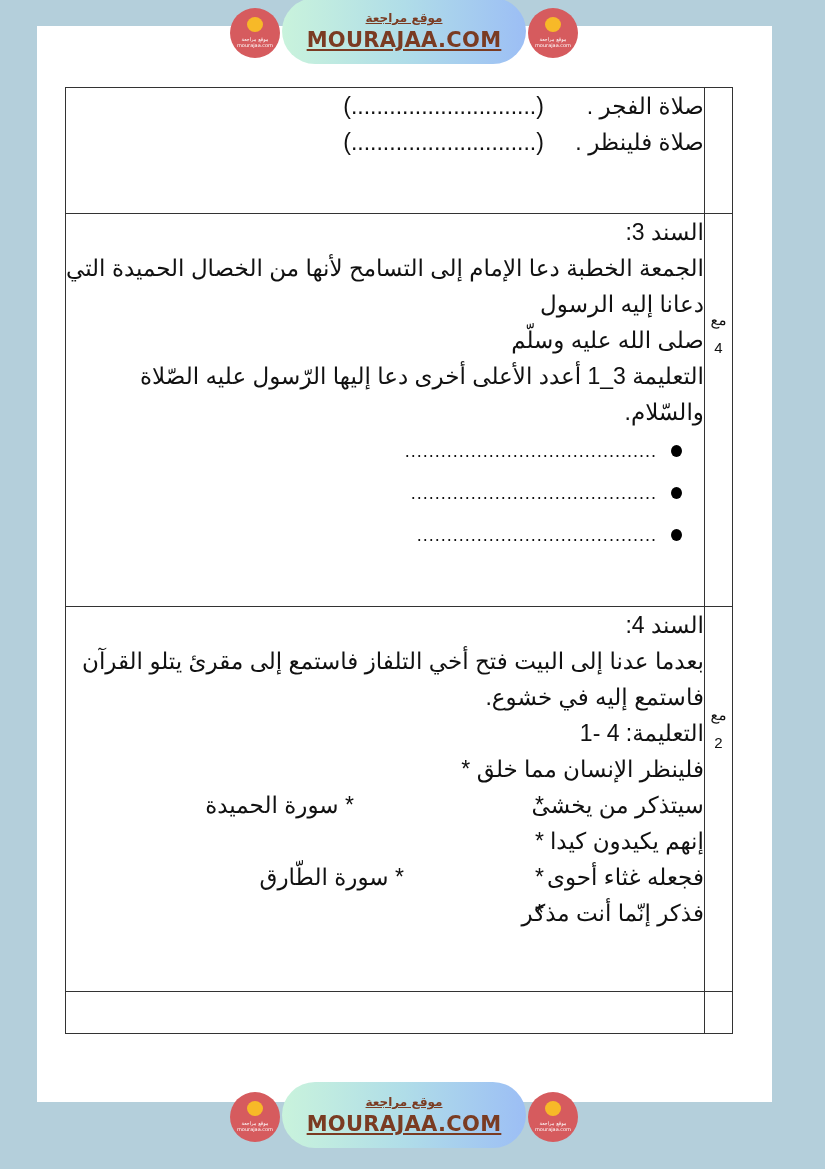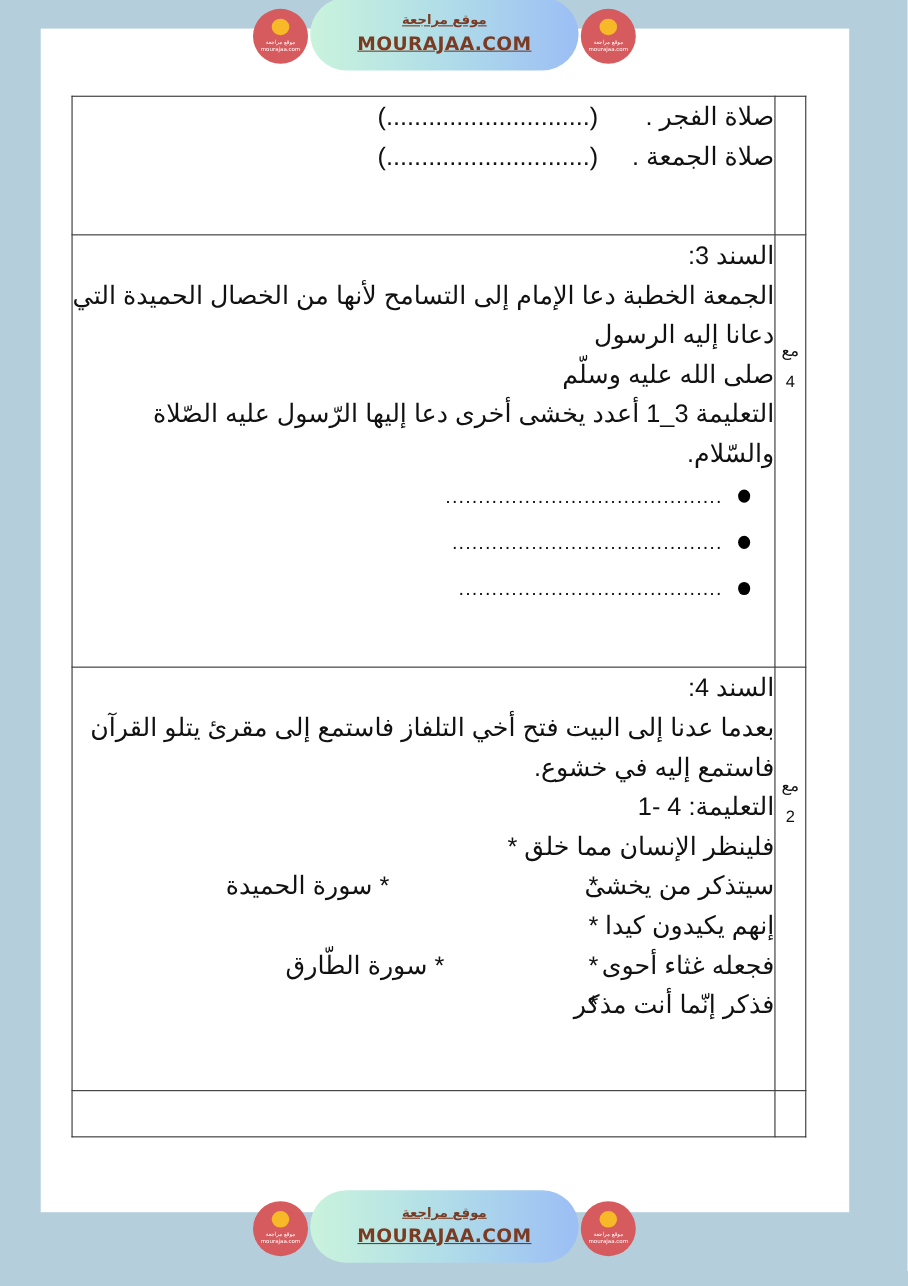--- a/index.html
+++ b/index.html
@@ -21,21 +21,21 @@
     border-radius:33px;
     background:linear-gradient(90deg,#c9f3dc 0%,#b0dde8 50%,#9cbef5 100%);
     text-align:center;
   }
   .pill .ar {
     display:block; margin-top:9px; font-size:12px; font-weight:bold;
     color:#7a3b22; text-decoration:underline; direction:rtl;
     font-family:"DejaVu Sans", sans-serif; line-height:22px;
   }
   .pill .en {
-    display:block; font-size:17px; font-weight:bold; color:#7a3b22;
+    display:block; font-size:21px; font-weight:bold; color:#7a3b22;
     text-decoration:underline; letter-spacing:0.3px; line-height:22px;
     font-family:"DejaVu Sans", sans-serif;
   }
   .badge {
     position:absolute; top:12px; width:50px; height:50px; border-radius:50%;
     background:#d65b5e; text-align:center; color:#fff;
   }
   .badge.left { left:0; }
   .badge.right { left:298px; }
   .badge .dot {
@@ -97,38 +97,38 @@
 <table class="sheet">
   <tbody>
       <tr class="r1">
     <td class="side"></td>
     <td class="content">
       <div class="prayer">
         <span class="lbl">صلاة الفجر .</span>
         <span class="blank">(.............................)</span>
       </div>
       <div class="prayer">
-        <span class="lbl">صلاة الجمعة .</span>
+        <span class="lbl">صلاة فلينظر .</span>
         <span class="blank">(.............................)</span>
       </div>
     </td>
   </tr>
 
   <tr class="r2">
     <td class="side">
       <div style="height:92px"></div>
       <div class="mark">مع</div>
       <div class="mark">4</div>
     </td>
     <td class="content">
       <span class="line">السند 3:</span>
       <span class="line">الجمعة الخطبة دعا الإمام إلى التسامح لأنها من الخصال الحميدة التي</span>
       <span class="line">دعانا إليه الرسول</span>
       <span class="line">صلى الله عليه وسلّم</span>
-      <span class="line">التعليمة 3_1 أعدد يخشى أخرى دعا إليها الرّسول عليه الصّلاة</span>
+      <span class="line">التعليمة 3_1 أعدد الأعلى أخرى دعا إليها الرّسول عليه الصّلاة</span>
       <span class="line">والسّلام.</span>
       <div class="bul">
         <span class="bdot"></span>
         <span class="dots">..........................................</span>
       </div>
       <div class="bul">
         <span class="bdot"></span>
         <span class="dots">.........................................</span>
       </div>
       <div class="bul">

